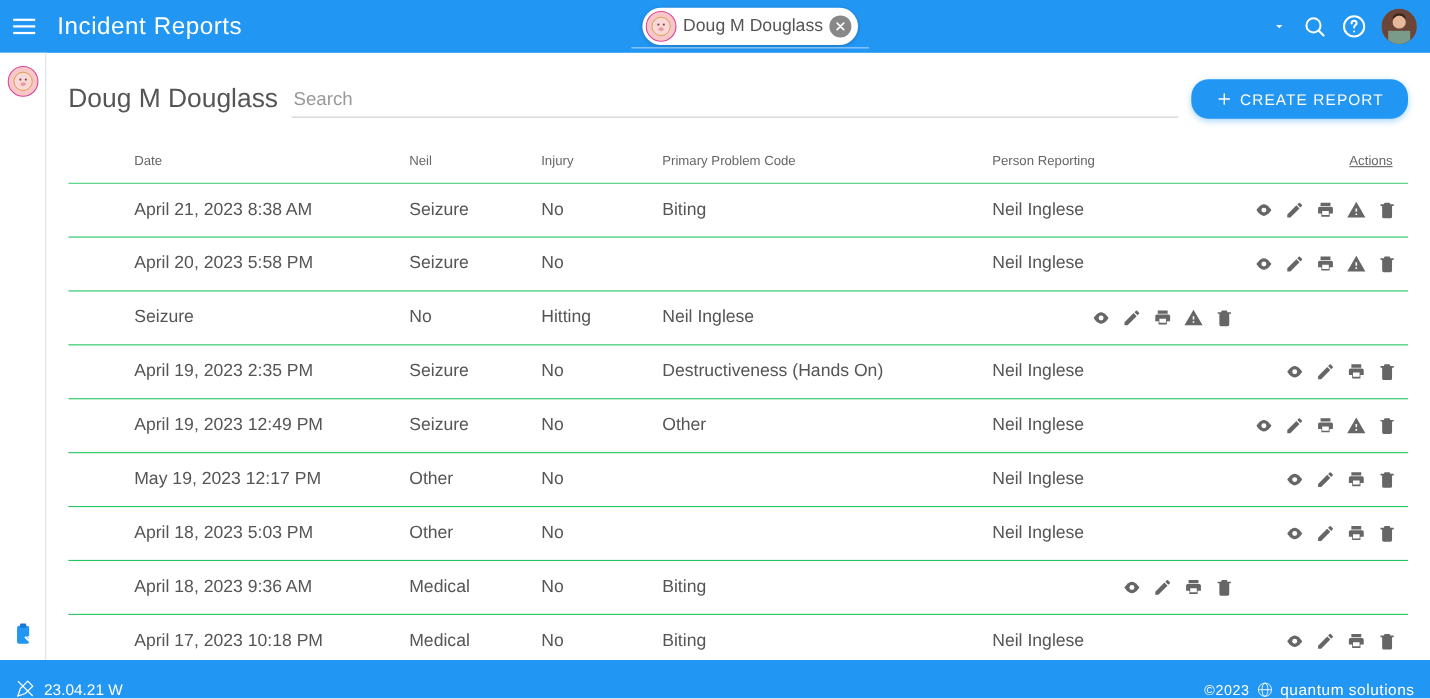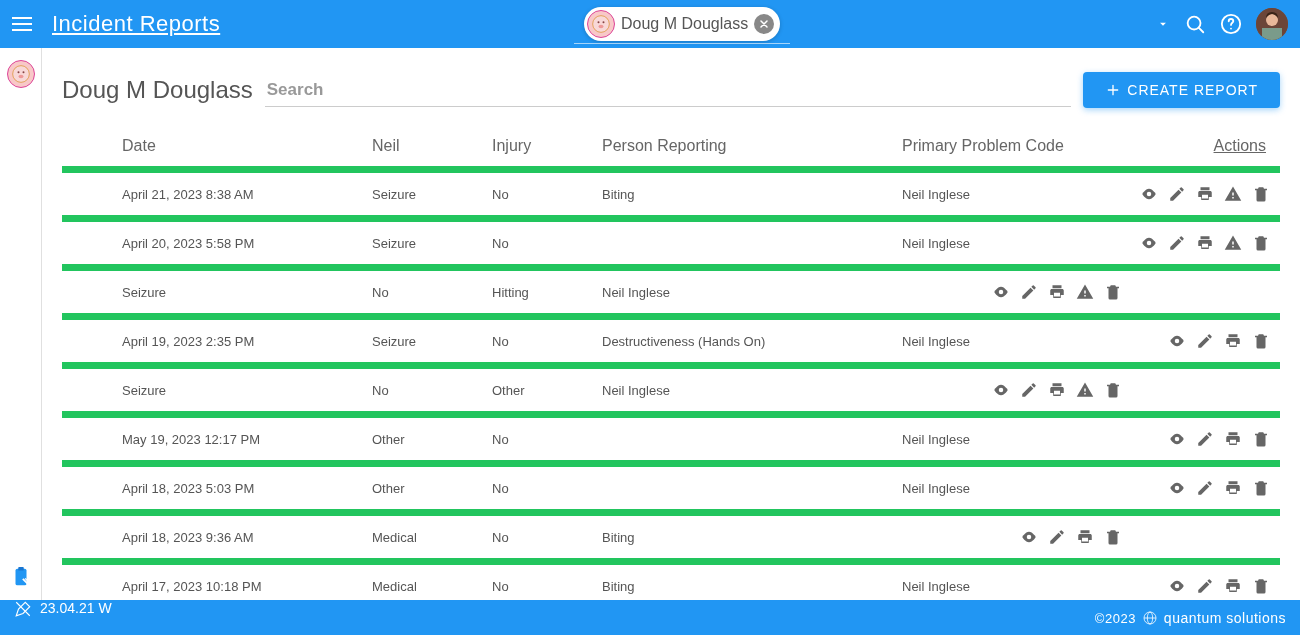--- a/index.html
+++ b/index.html
@@ -12,21 +12,20 @@
   overflow: hidden;
   position: relative;
 }
 .topbar {
   height: 48px;
   background: #2196f3;
   display: flex;
   align-items: center;
   padding: 0 12px;
   color: #fff;
-  text-decoration: underline;
 }
 .hamburger { margin-right: 16px; width: 24px; height: 24px; display:flex; flex-direction:column; justify-content:center; cursor:pointer;}
 .hamburger span { display:block; height:2px; background:#fff; margin:2px 0; width:20px; }
 .page-title { font-size: 22px; font-weight: 300; letter-spacing: 0.5px; }
 .top-center { flex: 1; display:flex; justify-content:center; }
 .person-chip {
   background:#fff; border-radius:18px; height:34px; display:flex; align-items:center;
   padding: 0 6px 0 3px; color:#555; font-size:16px; gap:6px;
   min-width: 180px;
   box-shadow: 0 1px 4px rgba(0,0,0,0.2);
@@ -47,42 +46,42 @@
 .rail-avatar { width:28px; height:28px; border-radius:50%; background:#f8c8c8; border:1px solid #d49; display:flex; align-items:center; justify-content:center; font-size:12px; margin-bottom:auto;}
 .rail-bottom { margin-bottom:12px; color:#2196f3; cursor:pointer; }
 .content {
   position:absolute; left:42px; right:0; top:48px; bottom:35px;
   padding: 24px 20px 0 20px; overflow:hidden;
 }
 .content-header { display:flex; align-items:center; gap:12px; margin-bottom:18px; }
 .person-name { font-size:24px; color:#555; font-weight:400; }
 .search-input {
   flex:1; border:none; border-bottom:1px solid #ccc; font-size:17px;
-  padding:6px 2px; color:#0f766e; font-family:inherit; font-weight:700; outline:none;
+  padding:6px 2px; color:#0f766e; font-family:inherit; font-weight:400; outline:none;
   max-width: 820px;
 }
 .search-input::placeholder { color:#999; }
 .create-btn {
-  background:#2196f3; color:#fff; border:none; border-radius:4px;
+  background:#2196f3; color:#fff; border:none; border-radius:16px;
   padding: 10px 22px; font-size:14px; font-weight:400; letter-spacing:1px;
   cursor:pointer; display:flex; align-items:center; gap:6px;
   box-shadow: 0 2px 6px rgba(33,150,243,0.4);
   margin-left:auto;
 }
 .table { width:100%; }
-.thead, .trow { display:grid; grid-template-columns: 60px 250px 120px 110px 300px 230px 1fr; align-items:center; padding: 0 0; color:#555; font-size:16px;}
+.thead, .trow { display:grid; grid-template-columns: 60px 250px 120px 110px 300px 230px 1fr; align-items:center; padding: 0 0; color:#555; font-size:12px;}
 .thead { height:40px; font-weight:500; color:#666; }
 .thead .th:last-child { text-align:right; padding-right:14px;text-decoration:underline;}
-.trow { height:49px; border-top:7px solid #22c55e; font-size:13px; font-weight:300;}
+.trow { height:49px; border-top:1px solid #22c55e; font-size:16px; font-weight:300;}
 .row-actions { display:flex; justify-content:flex-end; gap:10px; padding-right:10px; color:#666;}
 .row-actions .act { cursor:pointer; display:flex; align-items:center; }
 .table-scroll { max-height: 480px; overflow-y:auto; }
 .footer {
   position:absolute; left:0; right:0; bottom:0; height:35px; background:#2196f3;
-  color:#fff; display:flex; align-items:flex-start; padding:0 14px; font-size:14px; font-weight:300;
+  color:#fff; display:flex; align-items:flex-end; padding:0 14px; font-size:14px; font-weight:300;
 }
 .footer-right { margin-left:auto; display:flex; align-items:center; gap:6px; font-size:13px; letter-spacing:0.5px;margin-top:10px;}
 .footer-right .brand { font-family: Arial; font-weight:300; }
 svg { display:block; }
 </style>
 </head>
 <body>
 
 <div class="topbar">
   <div class="hamburger">
@@ -172,22 +171,22 @@
       <span>CREATE REPORT</span>
     </button>
   </div>
 
   <div class="table">
     <div class="thead">
       <div class="th"></div>
       <div class="th">Date</div>
       <div class="th">Neil</div>
       <div class="th">Injury</div>
+      <div class="th">Primary Problem Code</div>
       <div class="th">Person Reporting</div>
-      <div class="th">Primary Problem Code</div>
       <div class="th">Actions</div>
     </div>
     <div class="table-scroll" id="tbody">
         <div class="trow">
           <div></div>
           <div>April 21, 2023 8:38 AM</div>
           <div>Seizure</div>
           <div>No</div>
           <div>Biting</div>
           <div>Neil Inglese</div>
@@ -317,20 +316,21 @@
             </span>
             <span class="act">
               <svg viewBox="0 0 24 24" width="18" height="18">
                 <path d="M6 7h12v13a2 2 0 01-2 2H8a2 2 0 01-2-2V7zm3-4h6l1 2h4v2H4V5h4l1-2z" fill="#666"></path>
               </svg>
             </span>
           </div>
         </div>
         <div class="trow">
           <div></div>
+          <div>April 19, 2023 12:49 PM</div>
           <div>Seizure</div>
           <div>No</div>
           <div>Other</div>
           <div>Neil Inglese</div>
           <div class="row-actions">
             <span class="act">
               <svg viewBox="0 0 24 24" width="18" height="18">
                 <path d="M12 5C7 5 3 12 3 12s4 7 9 7 9-7 9-7-4-7-9-7z" fill="#666"></path>
                 <circle cx="12" cy="12" r="3" fill="#fff"></circle>
               </svg>

